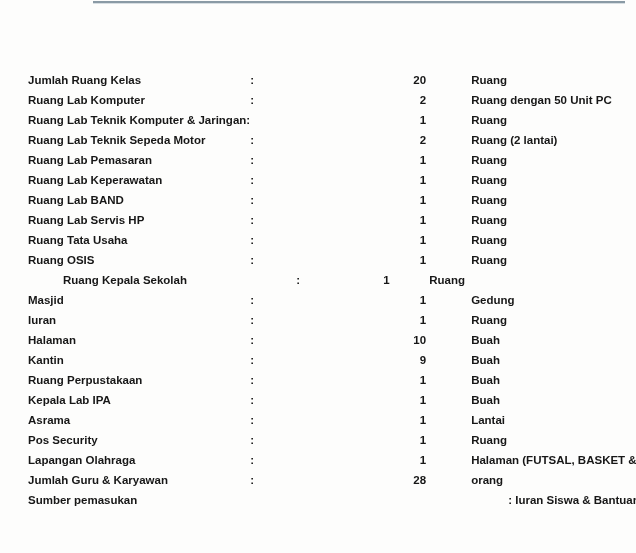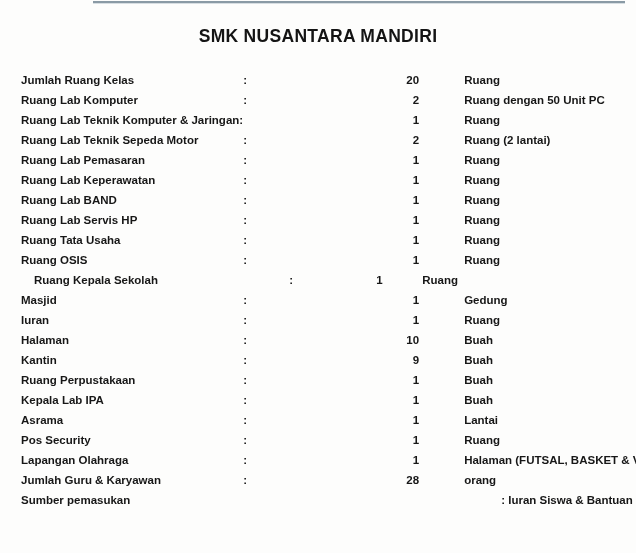--- a/index.html
+++ b/index.html
@@ -61,39 +61,39 @@
     font-size: 11.5px;
     font-weight: bold;
     color: #171717;
     padding: 0;
     vertical-align: middle;
     white-space: nowrap;
     line-height: 20px;
   }
   td.c-label {
     width: 216px;
-    padding-left: 21px;
+    padding-left: 28px;
     box-sizing: border-box;
   }
   td.c-colon {
     width: 45px;
     text-align: left;
     padding-left: 0;
   }
   td.c-value {
     width: 45px;
     text-align: right;
     padding-right: 2px;
   }
   td.c-unit {
     padding-left: 43px;
   }
   
   tr.shifted td.c-label {
-    padding-left: 34px;
+    padding-left: 63px;
   }
   tr.shifted td.c-colon {
     padding-left: 46px;
   }
   tr.shifted td.c-value {
     padding-right: 0;
     padding-left: 42px;
     text-align: left;
   }
   tr.shifted td.c-unit {
@@ -105,21 +105,20 @@
   }
 </style>
 </head>
 <body>
 
 <div class="page">
 
   <div class="top-rule"></div>
   <div class="top-rule-shadow"></div>
 
-  <div class="doc-title">SMK NUSANTARA MANDIRI</div>
 
   <table class="facility-table">
     <tbody>
 
       <tr>
         <td class="c-label">Jumlah Ruang Kelas</td>
         <td class="c-colon">:</td>
         <td class="c-value">20</td>
         <td class="c-unit">Ruang</td>
       </tr>

